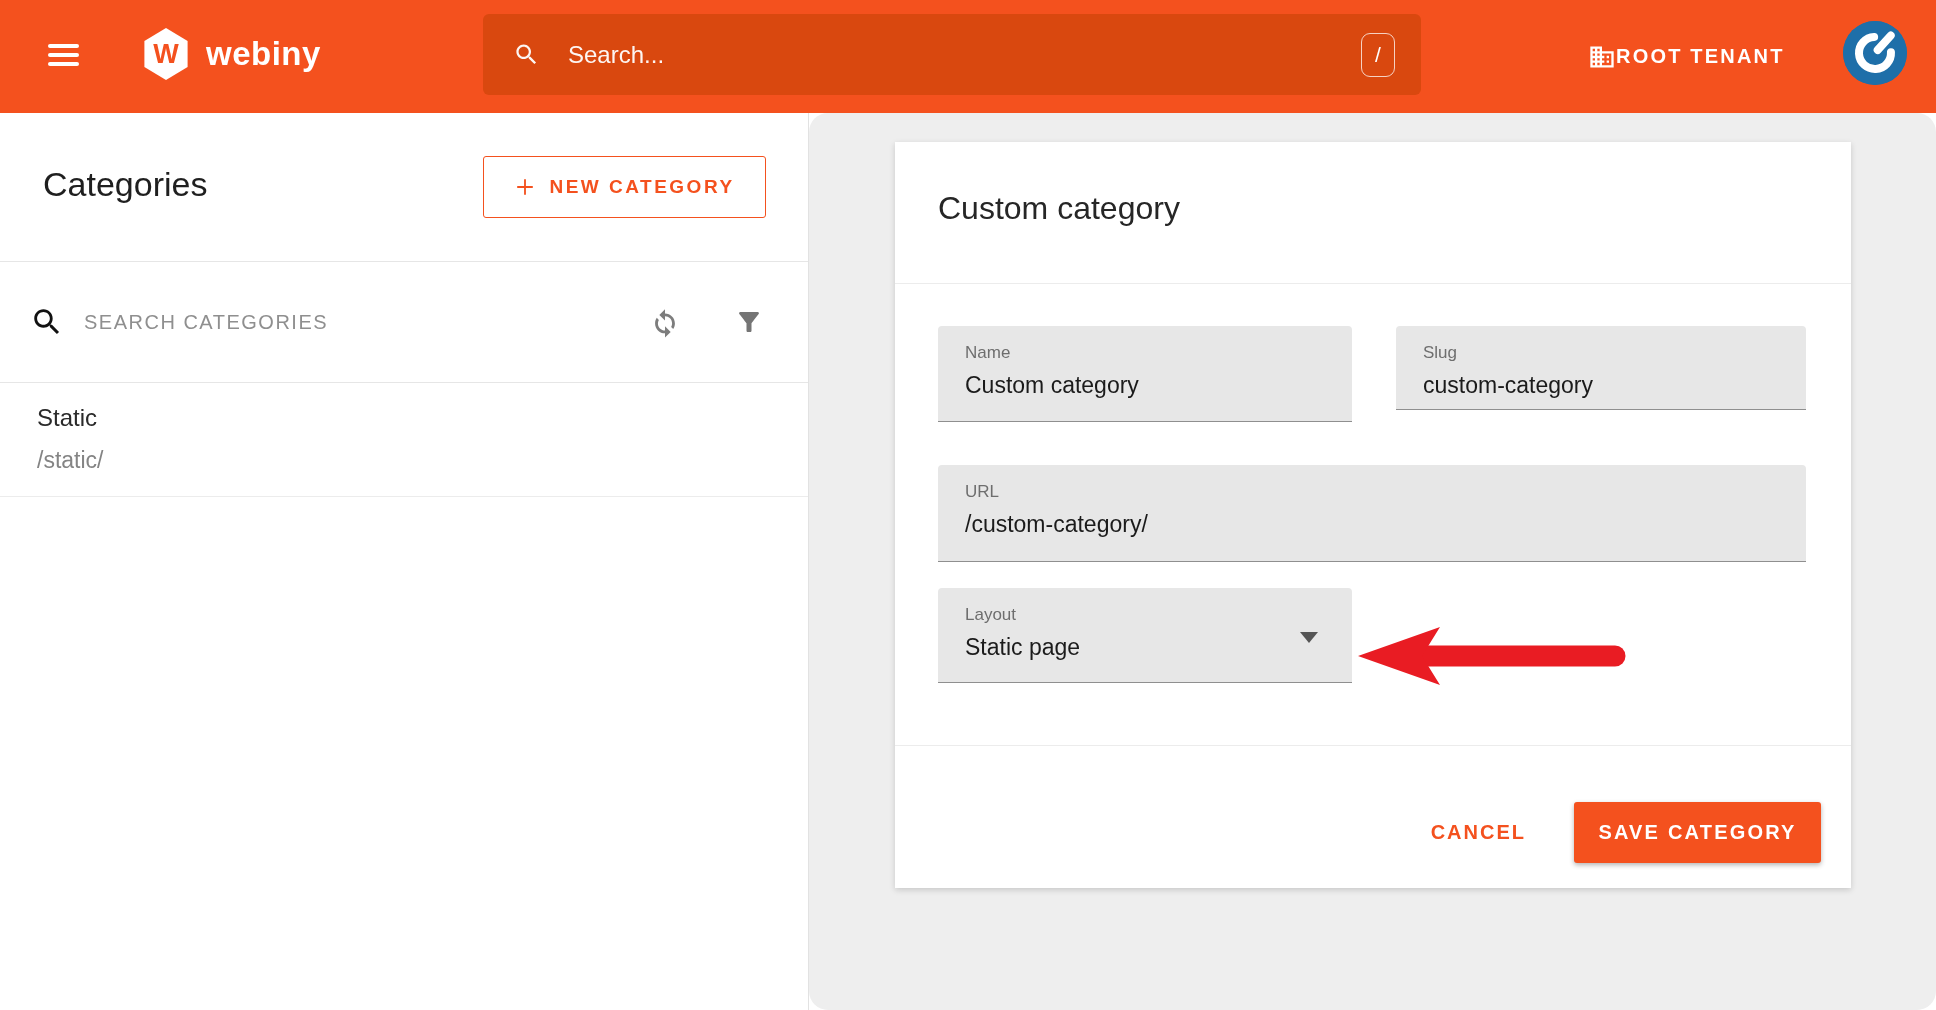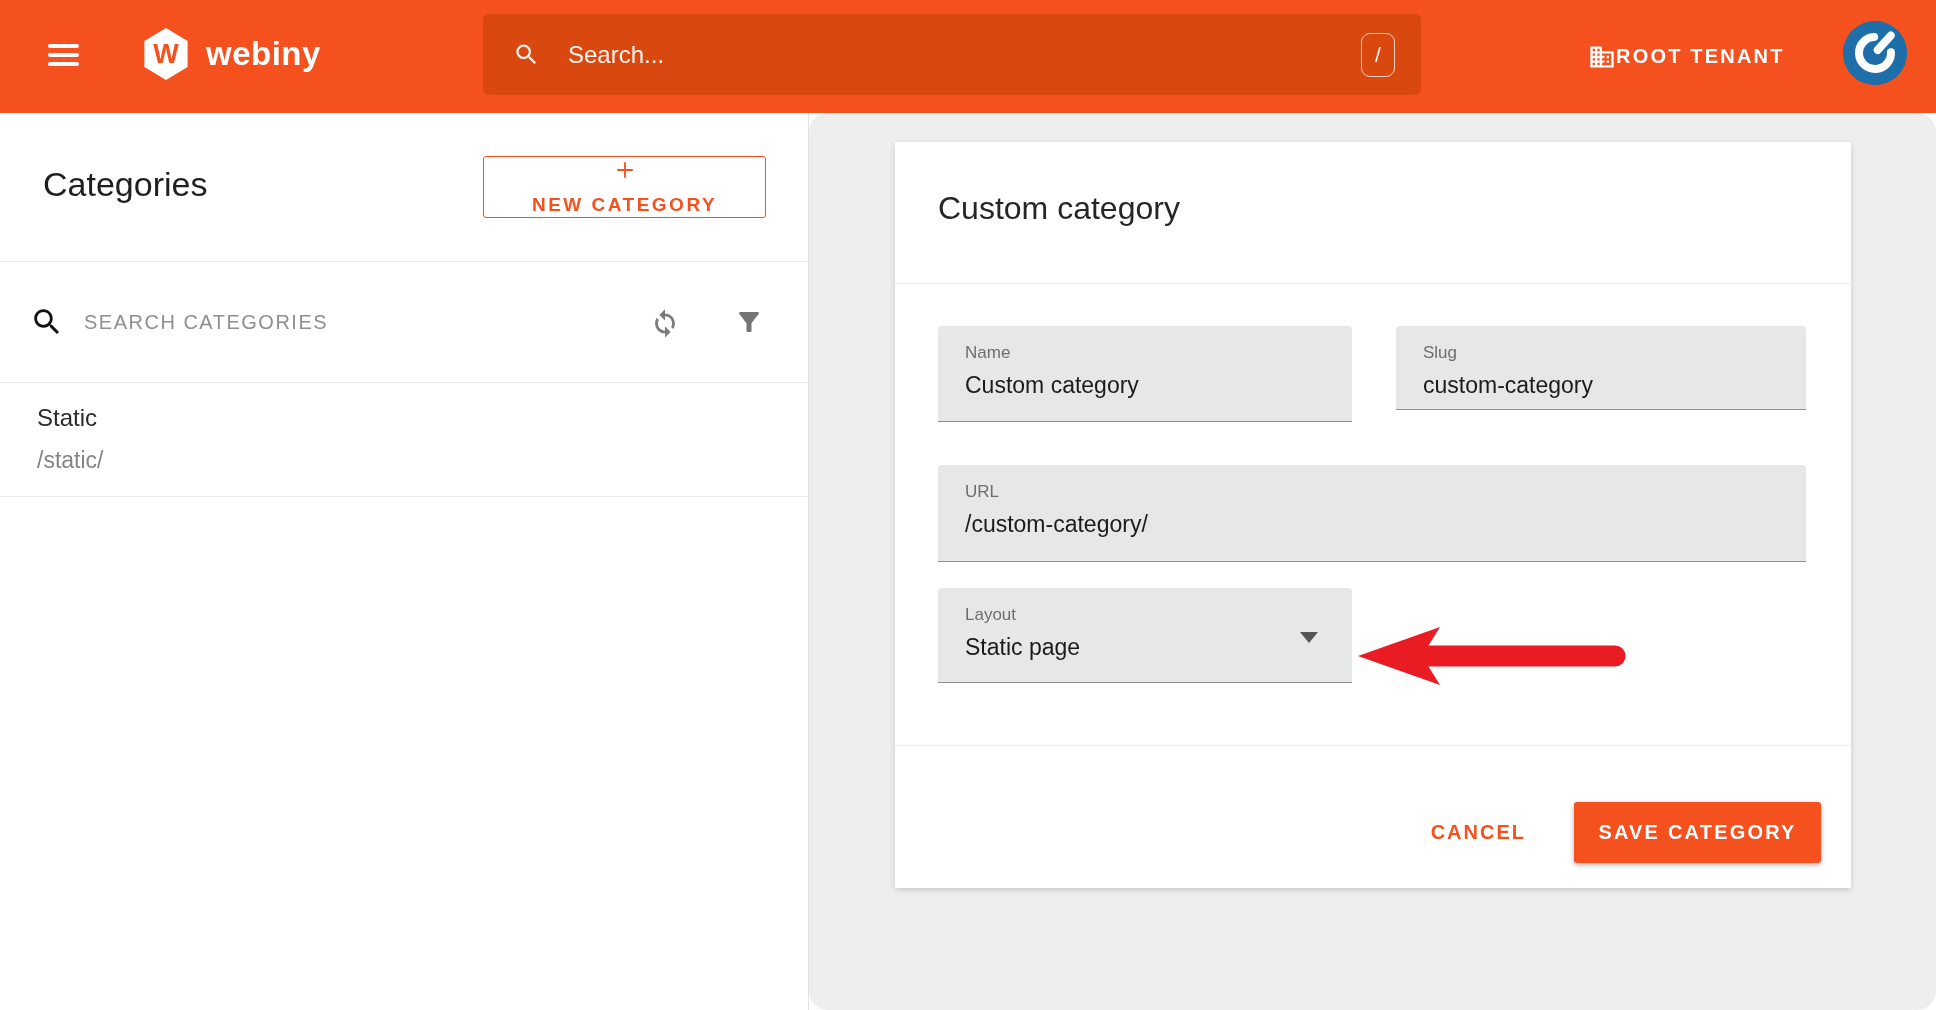--- a/index.html
+++ b/index.html
@@ -29,21 +29,21 @@
   .header-search input::placeholder{color:rgba(255,255,255,.95);}
   .shortcut-badge{width:34px;height:44px;border:1.5px solid rgba(255,255,255,.75);border-radius:9px;color:#fff;font-size:21px;display:flex;align-items:center;justify-content:center;}
   .tenant{position:absolute;left:1588px;top:0;height:113px;display:flex;align-items:center;color:#fff;cursor:pointer;}
   .tenant-label{font-size:20px;font-weight:600;letter-spacing:2.2px;}
   .avatar{position:absolute;left:1843px;top:21px;width:64px;height:64px;border-radius:50%;cursor:pointer;overflow:hidden;background:var(--avatar-blue);display:flex;align-items:center;justify-content:center;}
 
   
   .sidebar{position:absolute;top:113px;left:0;width:809px;height:897px;background:#fff;border-right:1px solid #e2e2e2;}
   .sidebar-header{position:relative;height:149px;border-bottom:1px solid var(--divider);}
   .sidebar-title{position:absolute;left:43px;top:52px;font-size:34px;color:#1f1f1f;font-weight:400;}
-  .new-category-button{position:absolute;left:483px;top:43px;width:283px;height:62px;background:#fff;border:1px solid var(--primary);border-radius:3px;color:var(--primary);font-size:19px;letter-spacing:2.5px;font-weight:600;display:flex;align-items:center;justify-content:center;gap:13px;cursor:pointer;font-family:inherit;flex-direction:column;}
+  .new-category-button{position:absolute;left:483px;top:43px;width:283px;height:62px;background:#fff;border:1px solid var(--primary);border-radius:3px;color:var(--primary);font-size:19px;letter-spacing:2.5px;font-weight:600;display:flex;align-items:center;justify-content:center;gap:13px;cursor:pointer;font-family:inherit;}
   .sidebar-search-row{height:121px;border-bottom:1px solid var(--divider);display:flex;align-items:center;padding:0 44px 0 30px;}
   .sidebar-search-row input{flex:1;margin-left:20px;border:none;outline:none;background:transparent;font-size:20px;letter-spacing:1.5px;color:#333;font-family:inherit;}
   .sidebar-search-row input::placeholder{color:#8f8f8f;}
   .icon-btn{background:none;border:none;cursor:pointer;padding:0;display:flex;align-items:center;justify-content:center;}
   .refresh-btn{margin-right:52px;}
   .category-item{height:114px;border-bottom:1px solid #ececec;padding:21px 0 0 37px;cursor:pointer;}
   .item-title{font-size:24px;color:#2a2a2a;}
   .item-slug{font-size:23px;color:#848484;margin-top:15px;}
 
   

